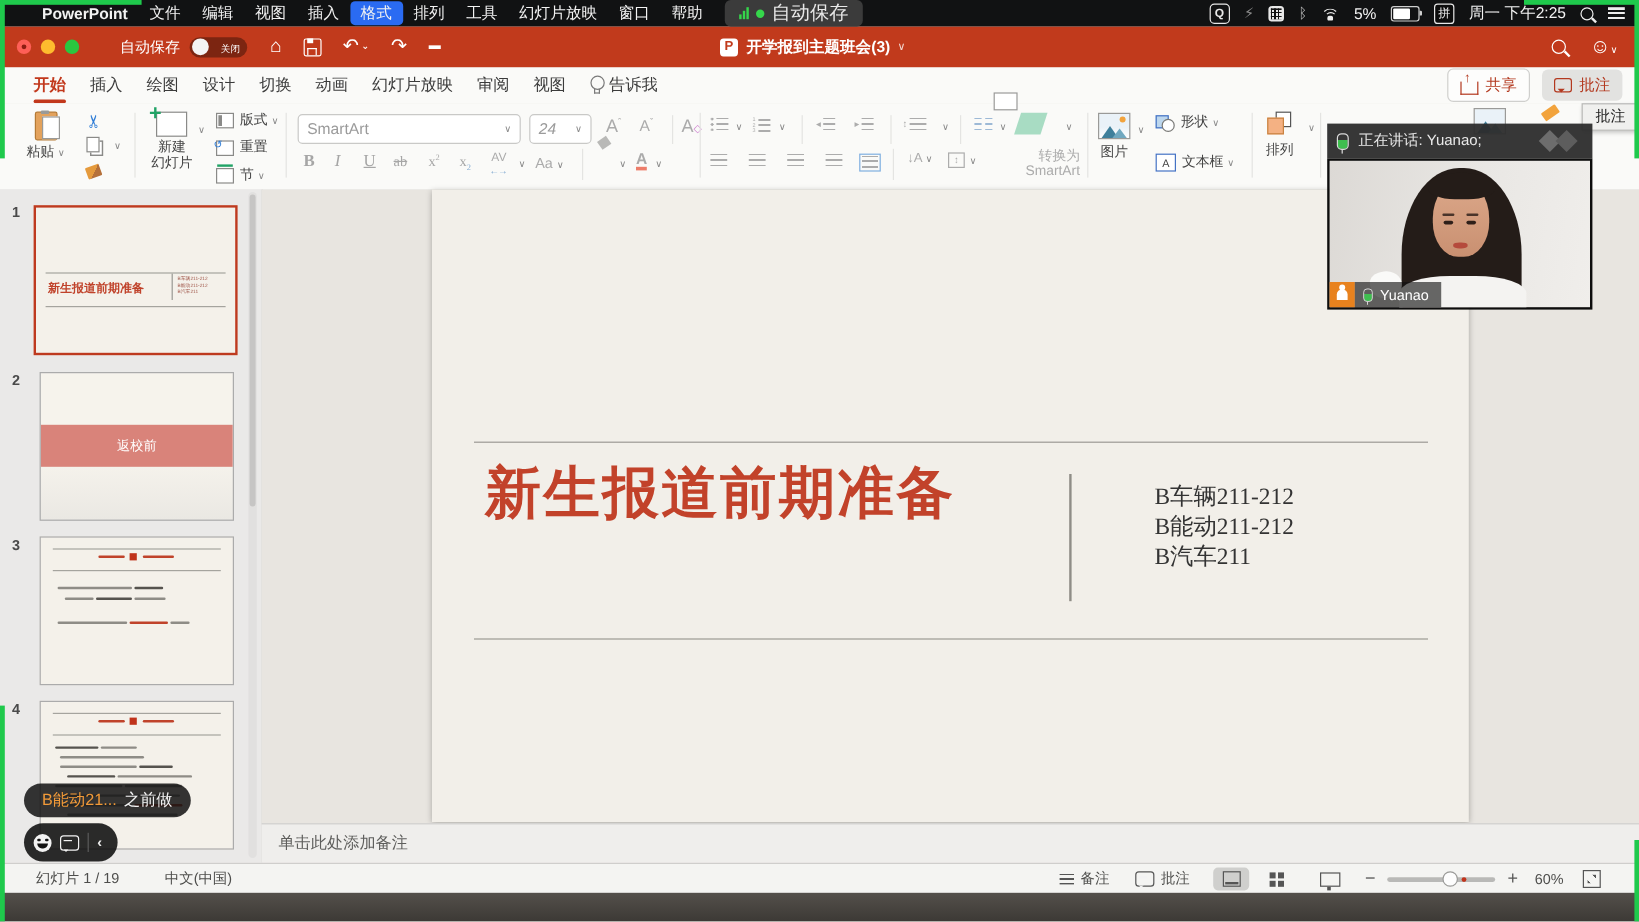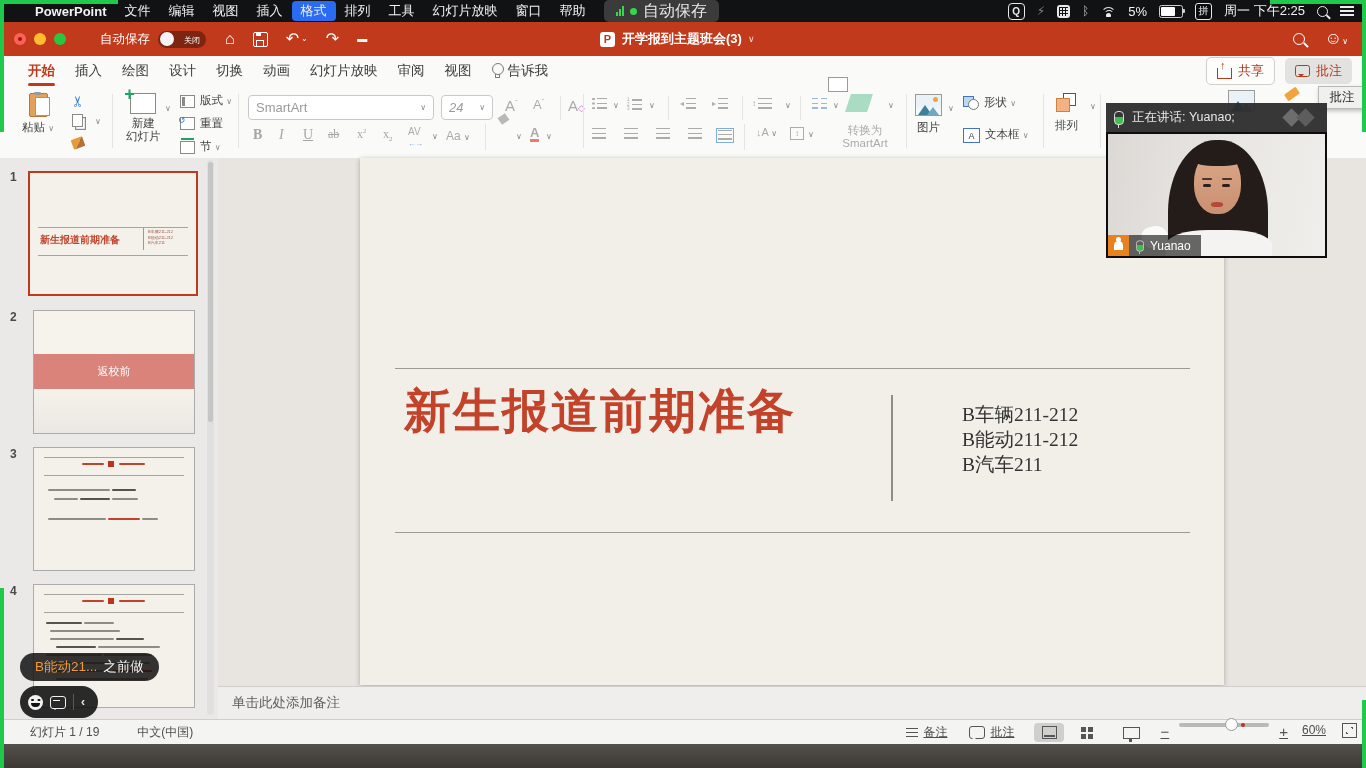--- a/index.html
+++ b/index.html
@@ -72,21 +72,21 @@
   .shareic::after{content:"↑";position:absolute;left:2px;top:-9px;font-size:11px;color:#B3391F;font-weight:bold;}
   .bub{width:13px;height:10px;border:1.5px solid #B3391F;border-radius:2.5px;position:relative;}
   .bub::after{content:"";position:absolute;left:2px;bottom:-4px;border:3px solid transparent;border-top-color:#B3391F;}
   .tooltip{position:absolute;left:1318px;top:86px;width:46px;height:21px;background:#F0F0EE;border:1px solid #B9B9B7;
            box-shadow:1px 2px 4px rgba(0,0,0,.25);display:flex;align-items:center;justify-content:center;
            font-size:12.5px;color:#222;z-index:25;}
   
   .ribbon{position:absolute;left:0;top:86px;width:1366px;height:72px;background:#FAFAF8;border-bottom:1px solid #D9D9D7;}
   .vsep{position:absolute;top:8px;bottom:10px;width:1px;background:#E4E4E2;}
   .rlabel{font-size:11.5px;color:#444;text-align:center;line-height:12.5px;}
-  .dis{color:#ABABAB;}
+  .dis{color:#ABABAB;text-align:right;}
   .chev{color:#8a8a8a;font-size:8px;}
   .combo{position:absolute;background:#fff;border:1px solid #C9C9C7;border-radius:4px;color:#9B9B9B;
          font-size:13px;display:flex;align-items:center;justify-content:space-between;padding:0 7px;height:25px;box-sizing:border-box;}
   .fmt{font-family:"Liberation Serif","DejaVu Serif",serif;font-size:14px;color:#A6A6A6;}
   .iclines{width:14px;height:11px;background:repeating-linear-gradient(to bottom,#ACACAC 0 1.5px,transparent 1.5px 4.6px);}
   .icbul{display:flex;gap:2px;align-items:center;}
   .icbul .d{width:3px;height:11px;background-image:radial-gradient(circle at 1.5px 1px,#ACACAC 1.1px,transparent 1.3px);background-size:3px 4.6px;}
   .clipb{width:17px;height:22px;background:#E3A25C;border:1px solid #B57A35;border-radius:2px;position:relative;}
   .clipb::before{content:"";position:absolute;left:4px;top:-2px;width:7px;height:3px;background:#9a9a98;border-radius:1px;}
   .clipb::after{content:"";position:absolute;left:5px;top:3px;width:13px;height:17px;background:#fff;border:1px solid #9a9a98;}
@@ -529,21 +529,21 @@
   </div>
 </div>
 
 <div class="notesbar">
   <span>单击此处添加备注</span>
 </div>
 
 <div class="statusbar">
   <span style="margin-left:30px;">幻灯片 1 / 19</span>
   <span style="margin-left:38px;">中文(中国)</span>
-  <div style="margin-left:auto;display:flex;padding-right:9px;text-decoration:underline;">
+  <div style="margin-left:auto;display:flex;align-items:center;padding-right:32px;">
     <span class="sb-ic">
       <span class="iclines" style="width:12px;height:9px;background:repeating-linear-gradient(to bottom,#555 0 1.3px,transparent 1.3px 4px);"></span>
       <span>备注</span>
     </span>
     <span class="sb-ic">
       <span class="cbic" style="border-color:#555;"></span>
       <span>批注</span>
     </span>
     <span class="viewbtn sel" style="margin-left:20px;">
         <span class="normic"></span>

